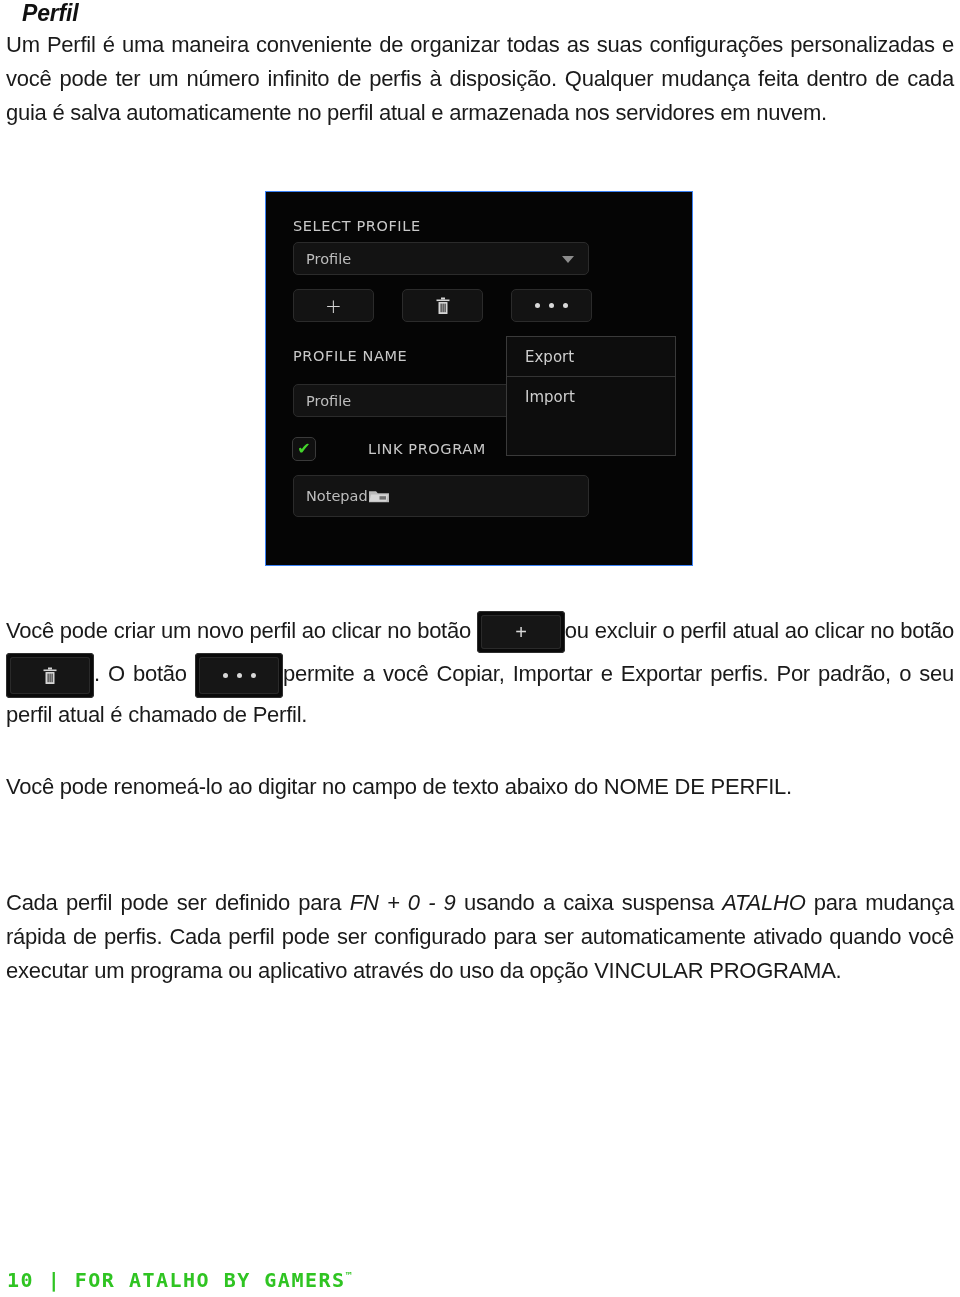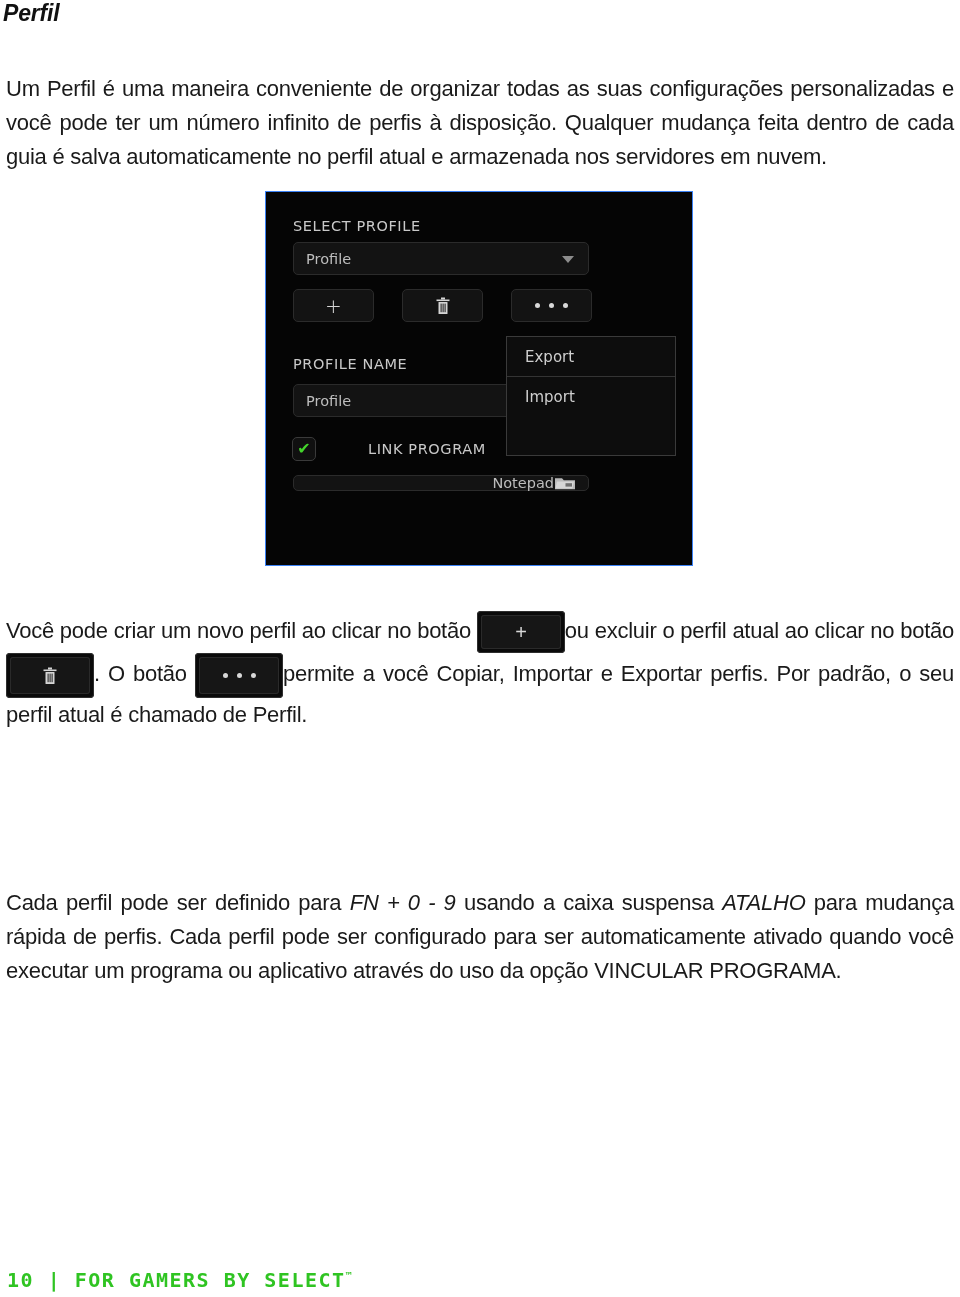--- a/index.html
+++ b/index.html
@@ -19,21 +19,21 @@
   
   .page {
     position: absolute;
     left: 0; top: 0;
     width: 960px;
     height: 1297px;
   }
 
   .doc-title {
     position: absolute;
-    left: 3px;
+    left: 22px;
     top: 0px;
     font-size: 23px;
     font-weight: bold;
     font-style: italic;
     letter-spacing: -0.2px;
     color: #111;
   }
 
   .para {
     position: absolute;
@@ -215,21 +215,21 @@
   }
   #footer .tm { font-size: 10px; vertical-align: super; }
 </style>
 </head>
 <body>
 
 <div class="page">
 
   <div class="doc-title">Perfil</div>
 
-  <div class="para" style="top:28px;margin-top:44px;">Um Perfil é uma maneira conveniente de organizar todas as suas configurações personalizadas e você pode ter um número infinito de perfis à disposição. Qualquer mudança feita dentro de cada guia é salva automaticamente no perfil atual e armazenada nos servidores em nuvem.</div>
+  <div class="para" style="top:28px;">Um Perfil é uma maneira conveniente de organizar todas as suas configurações personalizadas e você pode ter um número infinito de perfis à disposição. Qualquer mudança feita dentro de cada guia é salva automaticamente no perfil atual e armazenada nos servidores em nuvem.</div>
 
   <div id="app-panel">
 
     <div class="sec-label" style="left:27px; top:26px;">SELECT PROFILE</div>
 
     <div class="field" style="left:27px; top:50px; width:296px; height:33px;">
       <span class="val">Profile</span>
       <span class="caret-down"></span>
     </div>
 
@@ -258,34 +258,34 @@
             <span></span>
         </span>
       </span>
     </div>
 
     <div class="ctx-menu" style="left:240px; top:144px; width:170px; height:120px;">
       <div class="ctx-item">Export</div>
       <div class="ctx-item">Import</div>
     </div>
 
-    <div class="sec-label" style="left:27px; top:164px;">PROFILE NAME</div>
+    <div class="sec-label" style="left:27px; top:156px;">PROFILE NAME</div>
 
     <div class="field" style="left:27px; top:192px; width:296px; height:33px;">
       <span class="val">Profile</span>
     </div>
 
     <div class="chk-wrap" style="left:26px; top:245px;">
       <span class="chk-box">
         <span class="chk-mark">✔</span>
       </span>
       <span class="chk-label">LINK PROGRAM</span>
     </div>
 
-    <div class="field" style="left:27px; top:283px; width:296px; height:16px; justify-content:flex-end;">
+    <div class="field" style="left:27px; top:283px; width:296px; height:42px; justify-content:flex-start;">
       <span class="val">Notepad</span>
       <span>
         <svg class="folder-svg" viewBox="0 0 22 16" xmlns="http://www.w3.org/2000/svg">
           <path d="M1 3.2 H8 L9.8 5.2 H21 V14.2 H1 Z" fill="#b9b9b9"></path>
           <path d="M3 6.6 H20 L18.4 13.4 H1.4 Z" fill="#d6d6d6"></path>
           <rect x="11.5" y="8.2" width="6.5" height="3.4" fill="#6f6f6f"></rect>
         </svg>
       </span>
     </div>
   </div>
@@ -308,24 +308,25 @@
           <span class="glyph">
             <span class="dots-row">
               <span></span>
               <span></span>
               <span></span>
             </span>
           </span>
         </span></span><span>permite a você Copiar, Importar e Exportar perfis. Por padrão, o seu perfil atual é chamado de Perfil.</span>
   </div>
 
+  <div class="para nojust" style="top:770px;">Você pode renomeá-lo ao digitar no campo de texto abaixo do NOME DE PERFIL.</div>
 
   <div class="para" style="top:838px;margin-top:48px;">
     <span>Cada perfil pode ser definido para </span><i>FN + 0 - 9</i><span> usando a caixa suspensa </span><i>ATALHO</i><span> para mudança rápida de perfis. Cada perfil pode ser configurado para ser automaticamente ativado quando você executar um programa ou aplicativo através do uso da opção VINCULAR PROGRAMA.</span>
   </div>
 
   <div id="footer">
     <span>10</span>
     <span>|</span>
-    <span>FOR GAMERS BY SELECT</span><span class="tm">™</span>
+    <span>FOR ATALHO BY GAMERS</span><span class="tm">™</span>
   </div>
 
 </div>
 
 </body></html>

